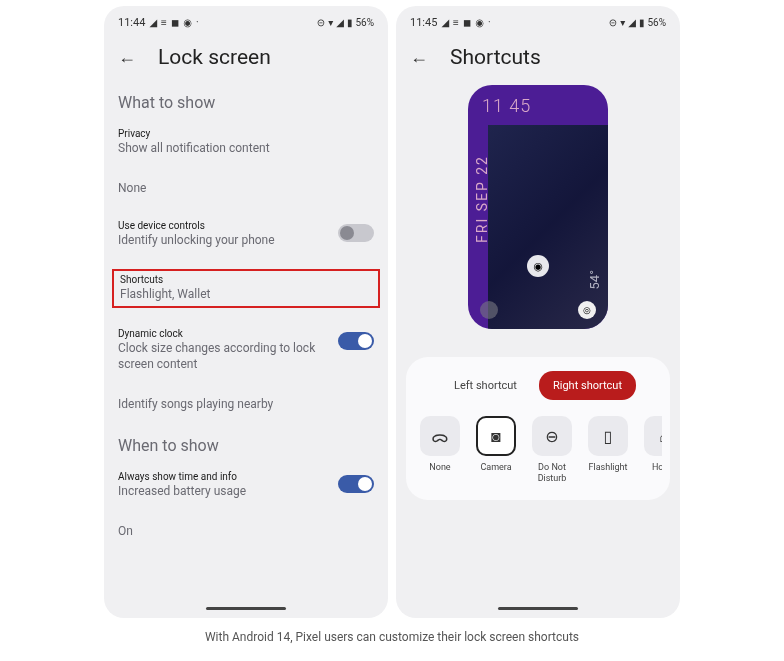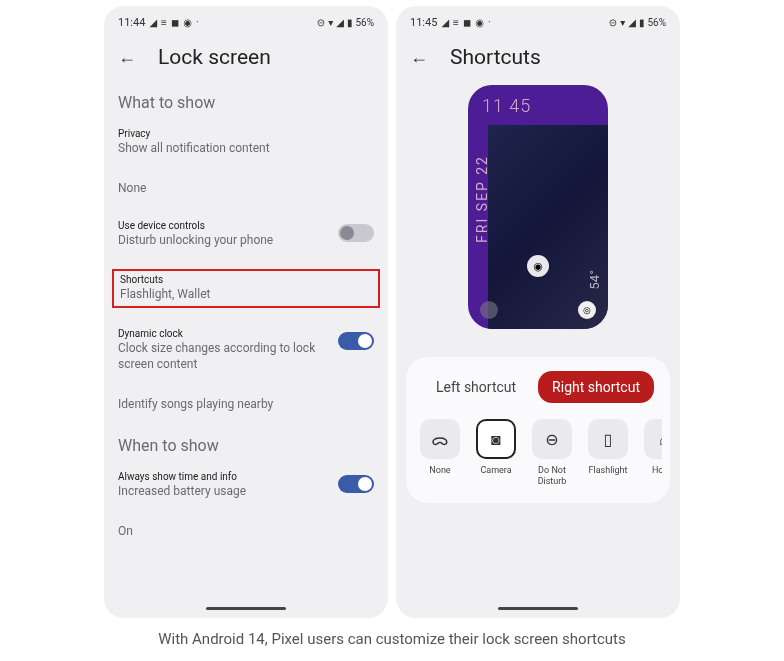--- a/index.html
+++ b/index.html
@@ -40,30 +40,30 @@
   .preview-time { position: absolute; top: 10px; left: 14px; font-size: 18px; color: #d8a8c8; font-weight: 300; letter-spacing: 1px; }
   .preview-date { position: absolute; left: 6px; top: 70px; writing-mode: vertical-rl; transform: rotate(180deg); font-size: 14px; color: #d8a8c8; letter-spacing: 2px; }
   .preview-temp { position: absolute; right: 6px; bottom: 40px; writing-mode: vertical-rl; transform: rotate(180deg); font-size: 13px; color: #b0b0c0; }
   .preview-finger { position: absolute; bottom: 52px; left: 50%; transform: translateX(-50%); width: 22px; height: 22px; background: #e8e8ec; border-radius: 50%; display: flex; align-items: center; justify-content: center; font-size: 11px; }
   .preview-left-btn { position: absolute; bottom: 10px; left: 12px; width: 18px; height: 18px; background: rgba(120,120,130,0.6); border-radius: 50%; }
   .preview-right-btn { position: absolute; bottom: 10px; right: 12px; width: 18px; height: 18px; background: #f0f0f0; border-radius: 50%; display: flex; align-items: center; justify-content: center; font-size: 9px; }
   .bridge { position: absolute; inset: 40px 0 0 20px; background: linear-gradient(135deg, #1a2545 0%, #0d1530 50%, #252a40 100%); opacity: 0.9; }
   
   .card { background: #fafafc; border-radius: 22px; margin: 28px 10px 0; padding: 14px 8px 16px; }
   .tabs { display: flex; justify-content: center; gap: 8px; margin-bottom: 16px; }
-  .tab { font-size: 14px; padding: 8px 14px; border-radius: 14px; color: #444; text-align: center; }
+  .tab { font-size: 11px; padding: 8px 14px; border-radius: 14px; color: #444; text-align: center; }
   .tab.active { background: #b91c1c; color: #fff; }
   
   .shortcut-row { display: flex; gap: 8px; padding: 0 2px; overflow: hidden; }
   .shortcut-item { display: flex; flex-direction: column; align-items: center; gap: 6px; width: 48px; flex-shrink: 0; }
   .shortcut-icon { width: 40px; height: 40px; border-radius: 10px; background: #eaeaee; display: flex; align-items: center; justify-content: center; font-size: 16px; color: #333; }
   .shortcut-icon.selected { background: #fff; border: 2px solid #222; }
   .shortcut-label { font-size: 9px; color: #444; text-align: center; line-height: 1.2; }
   
-  .caption { text-align: center; font-size: 15px; color: #555; padding-top: 12px; }
+  .caption { text-align: center; font-size: 12px; color: #555; padding-top: 12px; }
 </style>
 </head>
 <body>
 
 <div class="wrap">
 
   <div class="phone">
     <div class="statusbar">
       <div class="sb-left">
         <span>11:44</span>
@@ -97,21 +97,21 @@
 
       <div class="setting-row">
         <div class="setting-text">
           <div class="setting-sub">None</div>
         </div>
       </div>
 
       <div class="setting-row">
         <div class="setting-text">
           <div class="setting-title">Use device controls</div>
-          <div class="setting-sub">Disturb unlocking your phone</div>
+          <div class="setting-sub">Identify unlocking your phone</div>
         </div>
         <div class="toggle off"></div>
       </div>
 
       <div class="highlight-box">
         <div class="setting-row" style="margin-bottom:0">
           <div class="setting-text">
             <div class="setting-title">Shortcuts</div>
             <div class="setting-sub">Flashlight, Wallet</div>
           </div>

